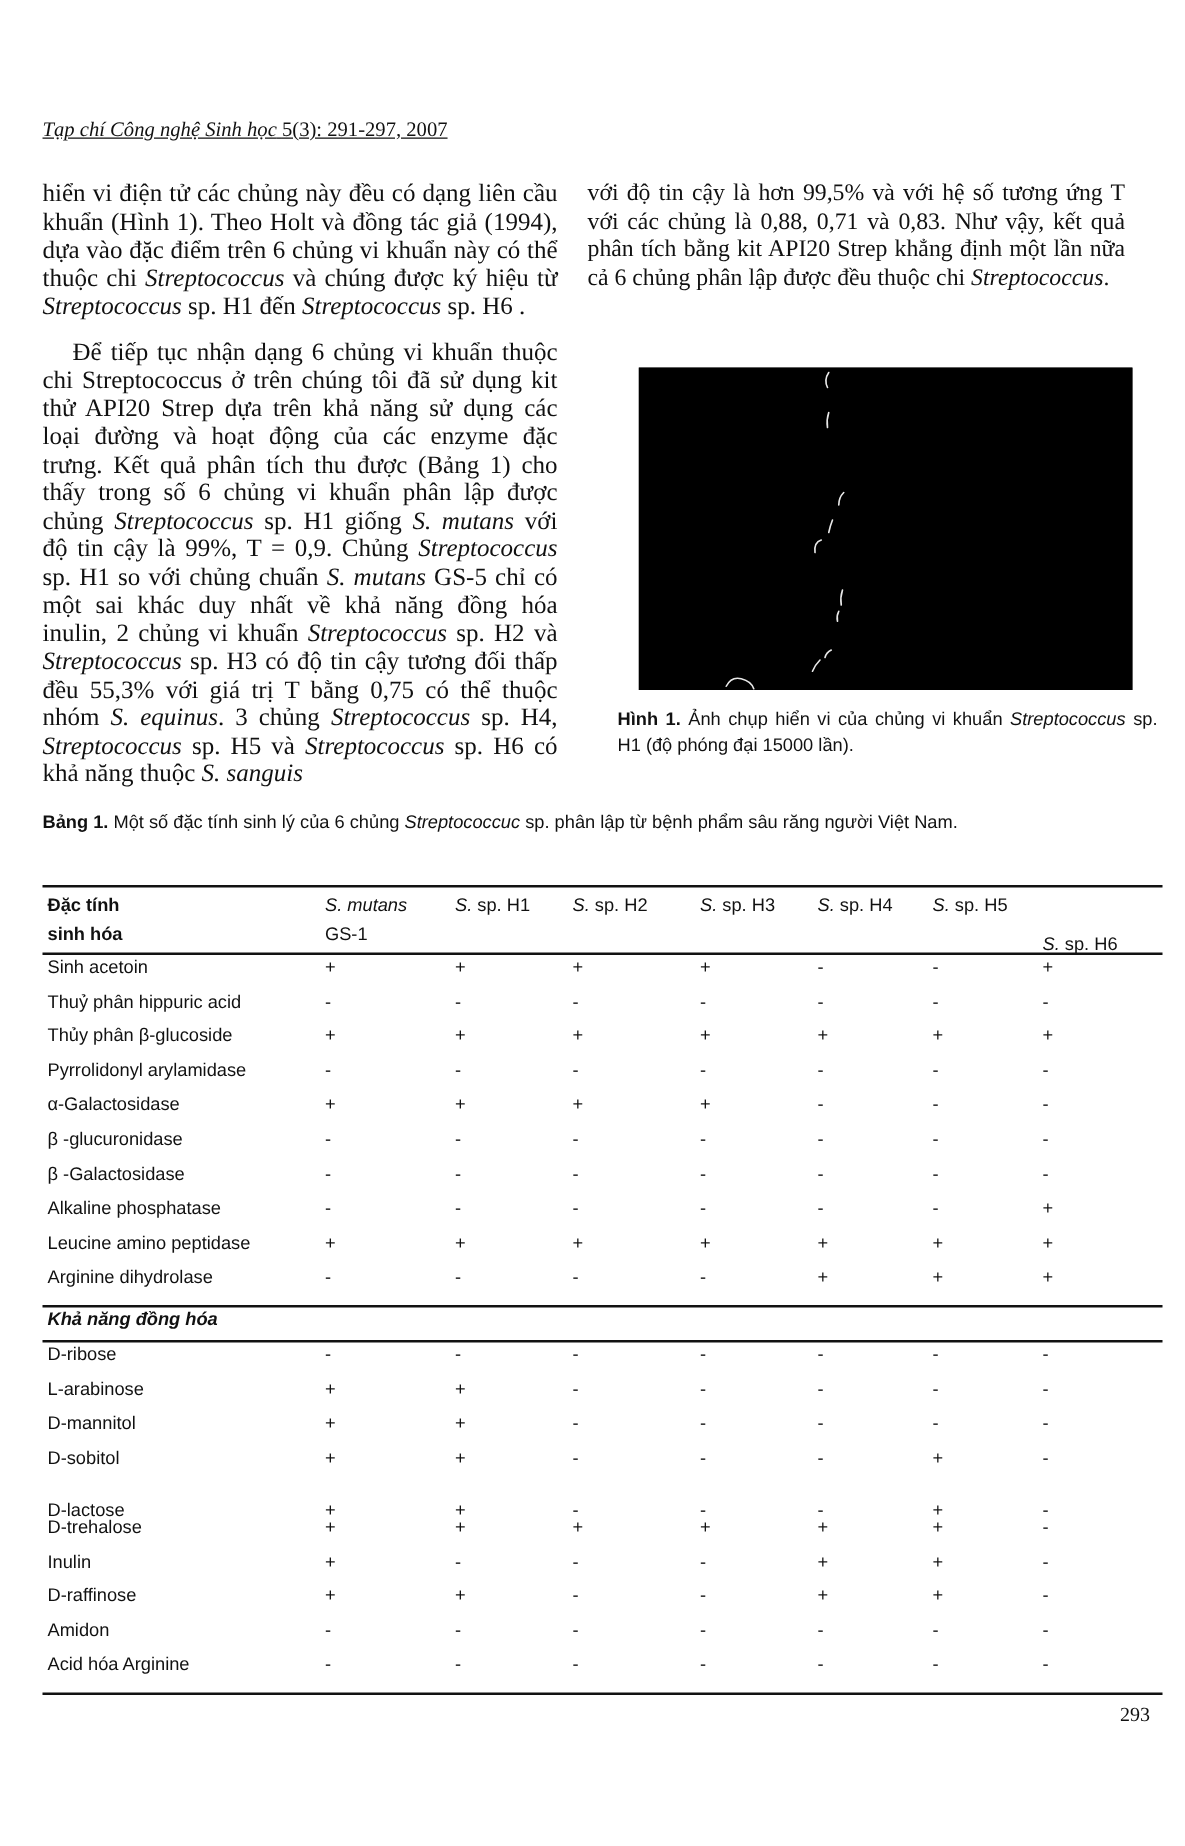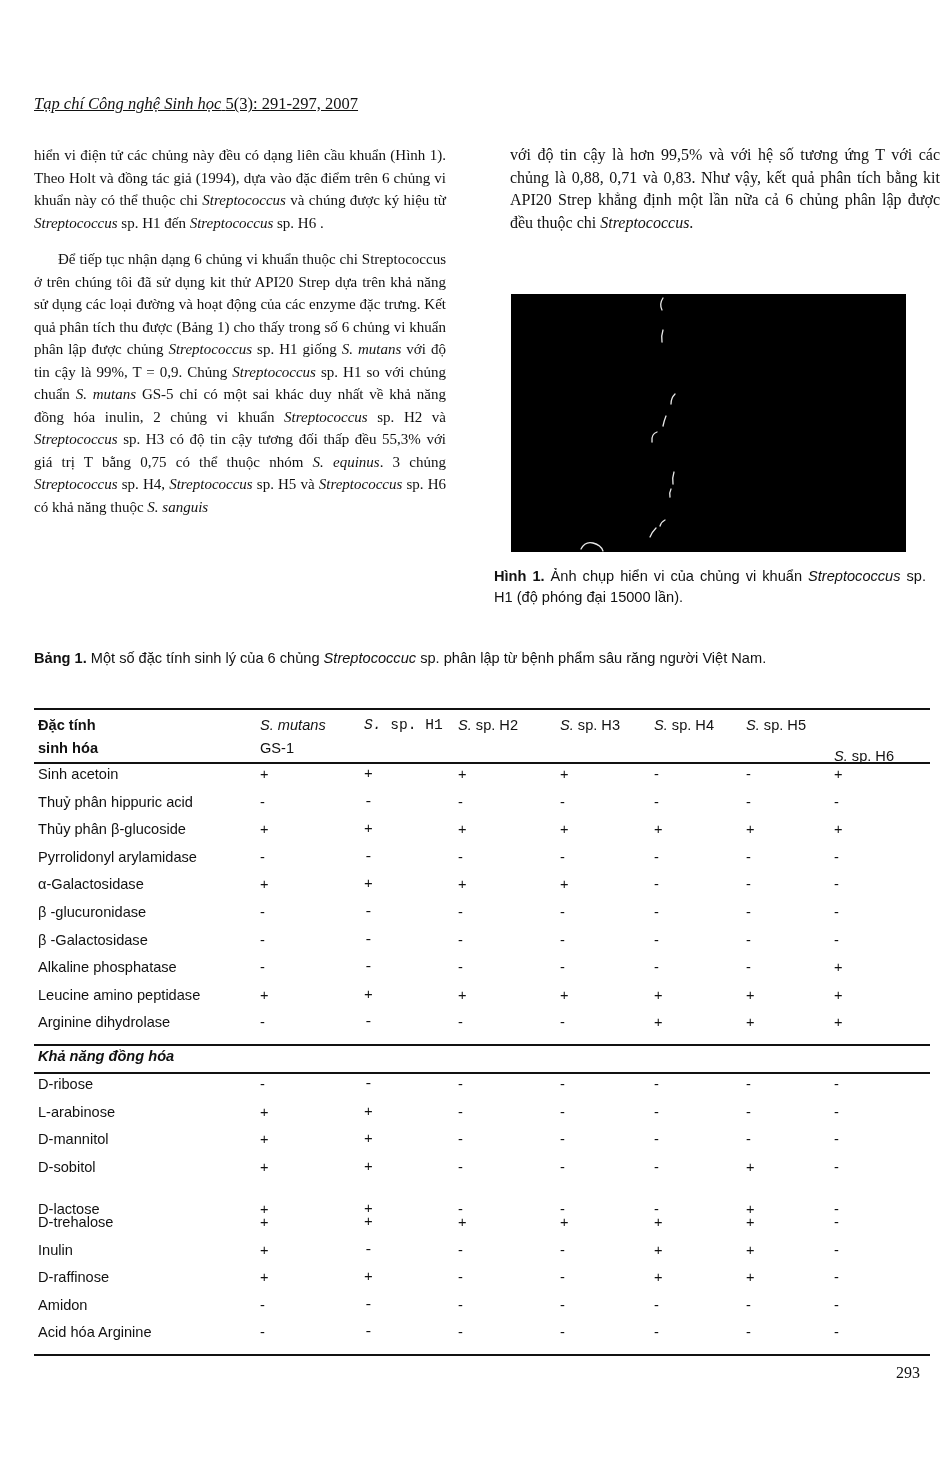--- a/index.html
+++ b/index.html
@@ -3,40 +3,40 @@
 <meta charset="utf-8">
 <style>
   html, body { margin:0; padding:0; background:#ffffff; }
   body { width:948px; height:1477px; position:relative; overflow:hidden; color:#111; }
   .serif { font-family: "Liberation Serif", "DejaVu Serif", serif; }
   .sans { font-family: "Liberation Sans", "DejaVu Sans", sans-serif; }
 
   .running-head { position:absolute; left:34px; top:94px; font-size:16.5px;text-decoration:underline; }
   .running-head i { font-style:italic; }
 
-  .col-left { position:absolute; left:34px; top:144px; width:412px; font-size:15px; line-height:22.5px; text-align:justify; }
-  .col-right { position:absolute; left:510px; top:144px; width:430px; font-size:16px; line-height:22.5px; text-align:justify; }
+  .col-left { position:absolute; left:34px; top:144px; width:412px; font-size:20px; line-height:22.5px; text-align:justify; }
+  .col-right { position:absolute; left:470px; top:144px; width:430px; font-size:19px; line-height:22.5px; text-align:justify; }
   .col-left p, .col-right p { margin:0; }
   .col-left p.indent { text-indent:24px; margin-top:14px; }
   i { font-style:italic; }
 
   .figure { position:absolute; left:511px; top:294px; width:395px; height:258px; background:#000; }
   .figure svg { width:100%; height:100%; display:block; }
   .fig-caption { position:absolute; left:494px; top:566px; width:432px; font-size:14.6px; line-height:21px; text-align:justify; }
   .fig-caption b { font-weight:bold; }
 
   .table-caption { position:absolute; left:34px; top:647px; width:896px; font-size:14.6px; line-height:22px; }
   .table-caption b { font-weight:bold; }
 
   .table { position:absolute; left:34px; top:708px; width:896px; font-size:14.6px; }
   .rule { position:absolute; left:0; width:896px; height:1.5px; background:#111; }
   .row { position:absolute; left:0; width:896px; height:27px; }
   .cell { position:absolute; top:0; white-space:nowrap; }
   .c0 { left:4px; }
-  .c1 { left:226px; } .c2 { left:330px;font-family:Liberation Mono, monospace; } .c3 { left:424px; } .c4 { left:526px; }
+  .c1 { left:226px; } .c2 { left:330px; } .c3 { left:424px; } .c4 { left:526px; }
   .c5 { left:620px; } .c6 { left:712px; } .c7 { left:800px; }
   .hdr { font-weight:bold; }
   .sect { font-weight:bold; font-style:italic;text-align:right; }
 
   .page-number { position:absolute; left:896px; top:1364px; font-size:16px; }
 </style>
 </head>
 <body>
 
 <div class="running-head serif">

